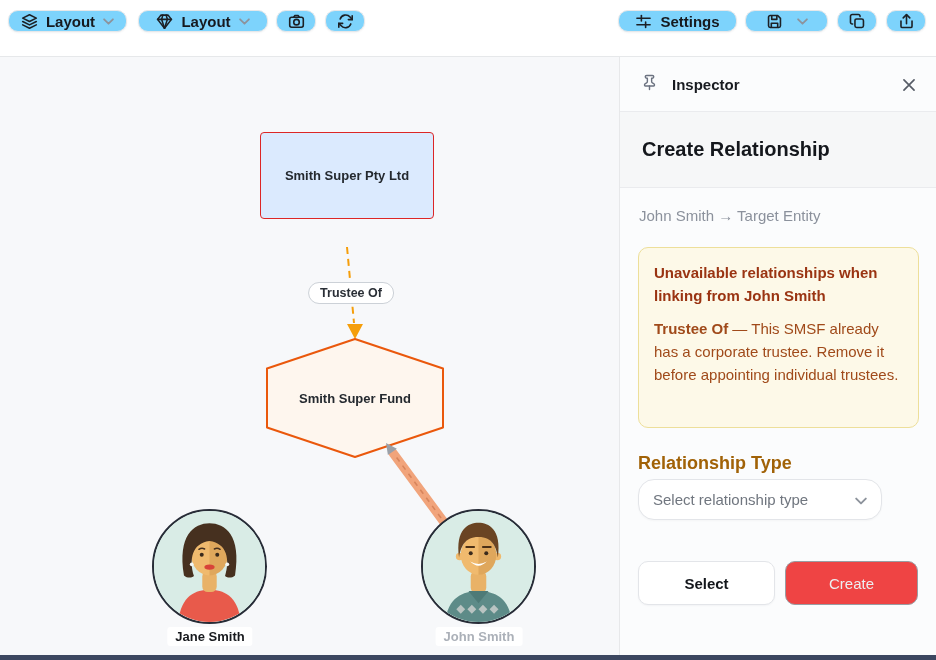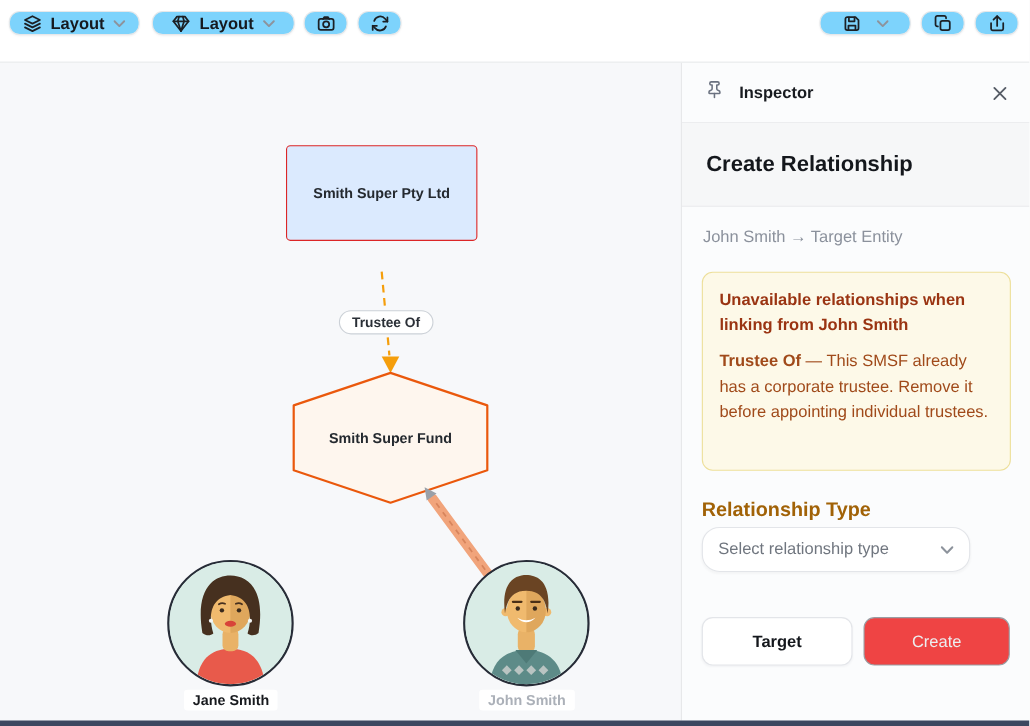--- a/index.html
+++ b/index.html
@@ -171,20 +171,31 @@
       <span>
         <svg width="17" height="17" viewBox="0 0 16 16">
             <path class="ic" d="M14.3 2.6 V6.2 H10.7"></path>
             <path class="ic" d="M1.7 13.4 V9.8 H5.3"></path>
             <path class="ic" d="M3 5.7 a5.4 5.4 0 0 1 9.3-1.9 L14.3 6.2"></path>
             <path class="ic" d="M1.7 9.8 3.7 11.8 a5.4 5.4 0 0 0 9.3 -1.5"></path>
           </svg>
       </span>
     </div>
 
+    <div class="tb-btn" style="left:618px; width:119px;">
+      <span>
+        <svg width="17" height="17" viewBox="0 0 16 16">
+            <path class="ic" d="M1.8 5 H14.2"></path>
+            <path class="ic" d="M6 2.4 V7.6"></path>
+            <path class="ic" d="M1.8 11 H14.2"></path>
+            <path class="ic" d="M10 8.4 V13.6"></path>
+          </svg>
+      </span>
+      <span>Settings</span>
+    </div>
 
     <div class="tb-btn" style="left:745px; width:83px; gap:14px;">
       <span>
         <svg width="17" height="17" viewBox="0 0 16 16">
             <path class="ic" d="M2.4 4 a1.6 1.6 0 0 1 1.6-1.6 H11 L13.6 5 V12 a1.6 1.6 0 0 1-1.6 1.6 H4 A1.6 1.6 0 0 1 2.4 12 Z"></path>
             <path class="ic" d="M5.4 2.6 V6 H10.2 V2.6"></path>
             <path class="ic" d="M5 13.4 V9.6 H11 V13.4"></path>
           </svg>
       </span>
       <span>
@@ -315,21 +326,21 @@
     <div id="rel-select">
       <span class="ph">Select relationship type</span>
       <span>
         <svg width="12" height="8" viewBox="0 0 10 6">
             <path class="ic-g" d="M1 1 L5 5 L9 1"></path>
           </svg>
       </span>
     </div>
 
     <div class="btn" id="btn-cancel">
-      <span>Target</span>
+      <span>Select</span>
     </div>
     <div class="btn" id="btn-create">
       <span>Create</span>
     </div>
   </div>
 
   <div id="bottom-bar"></div>
 </div>
 
 </body></html>

